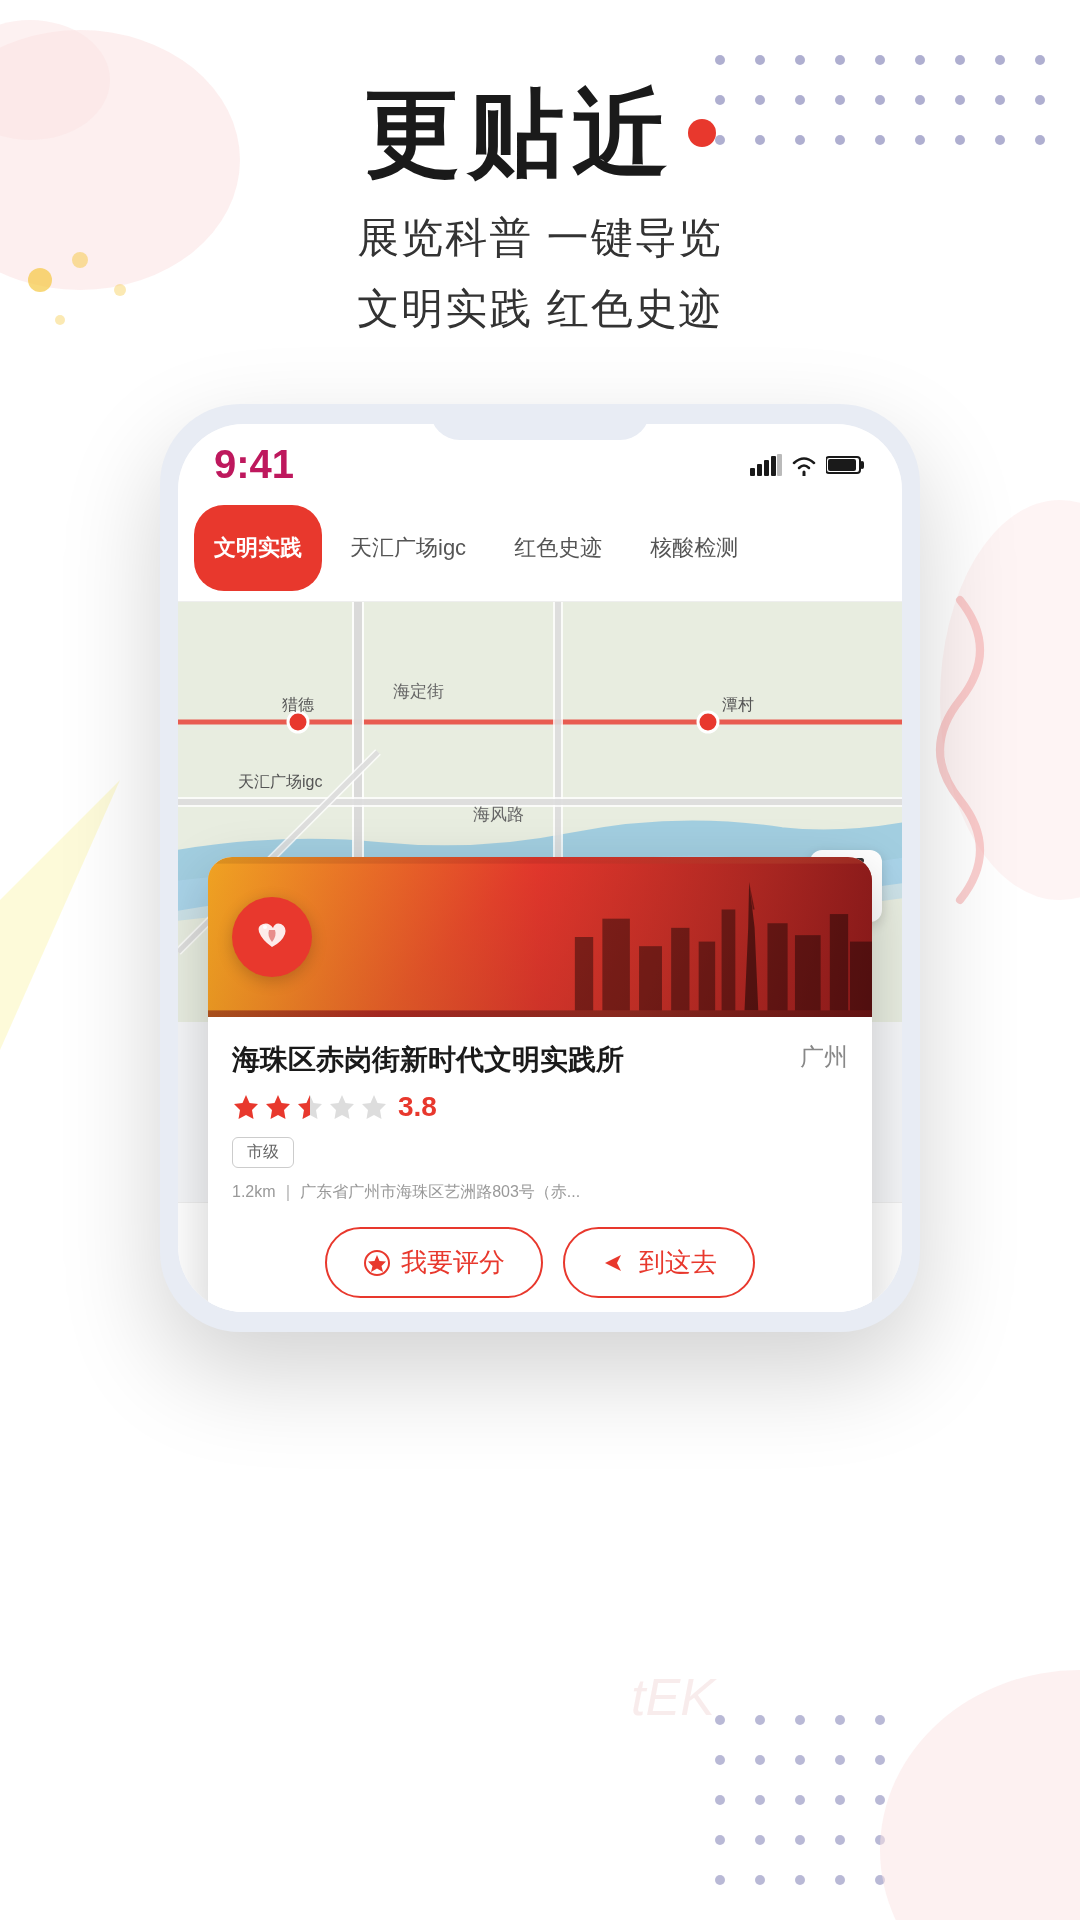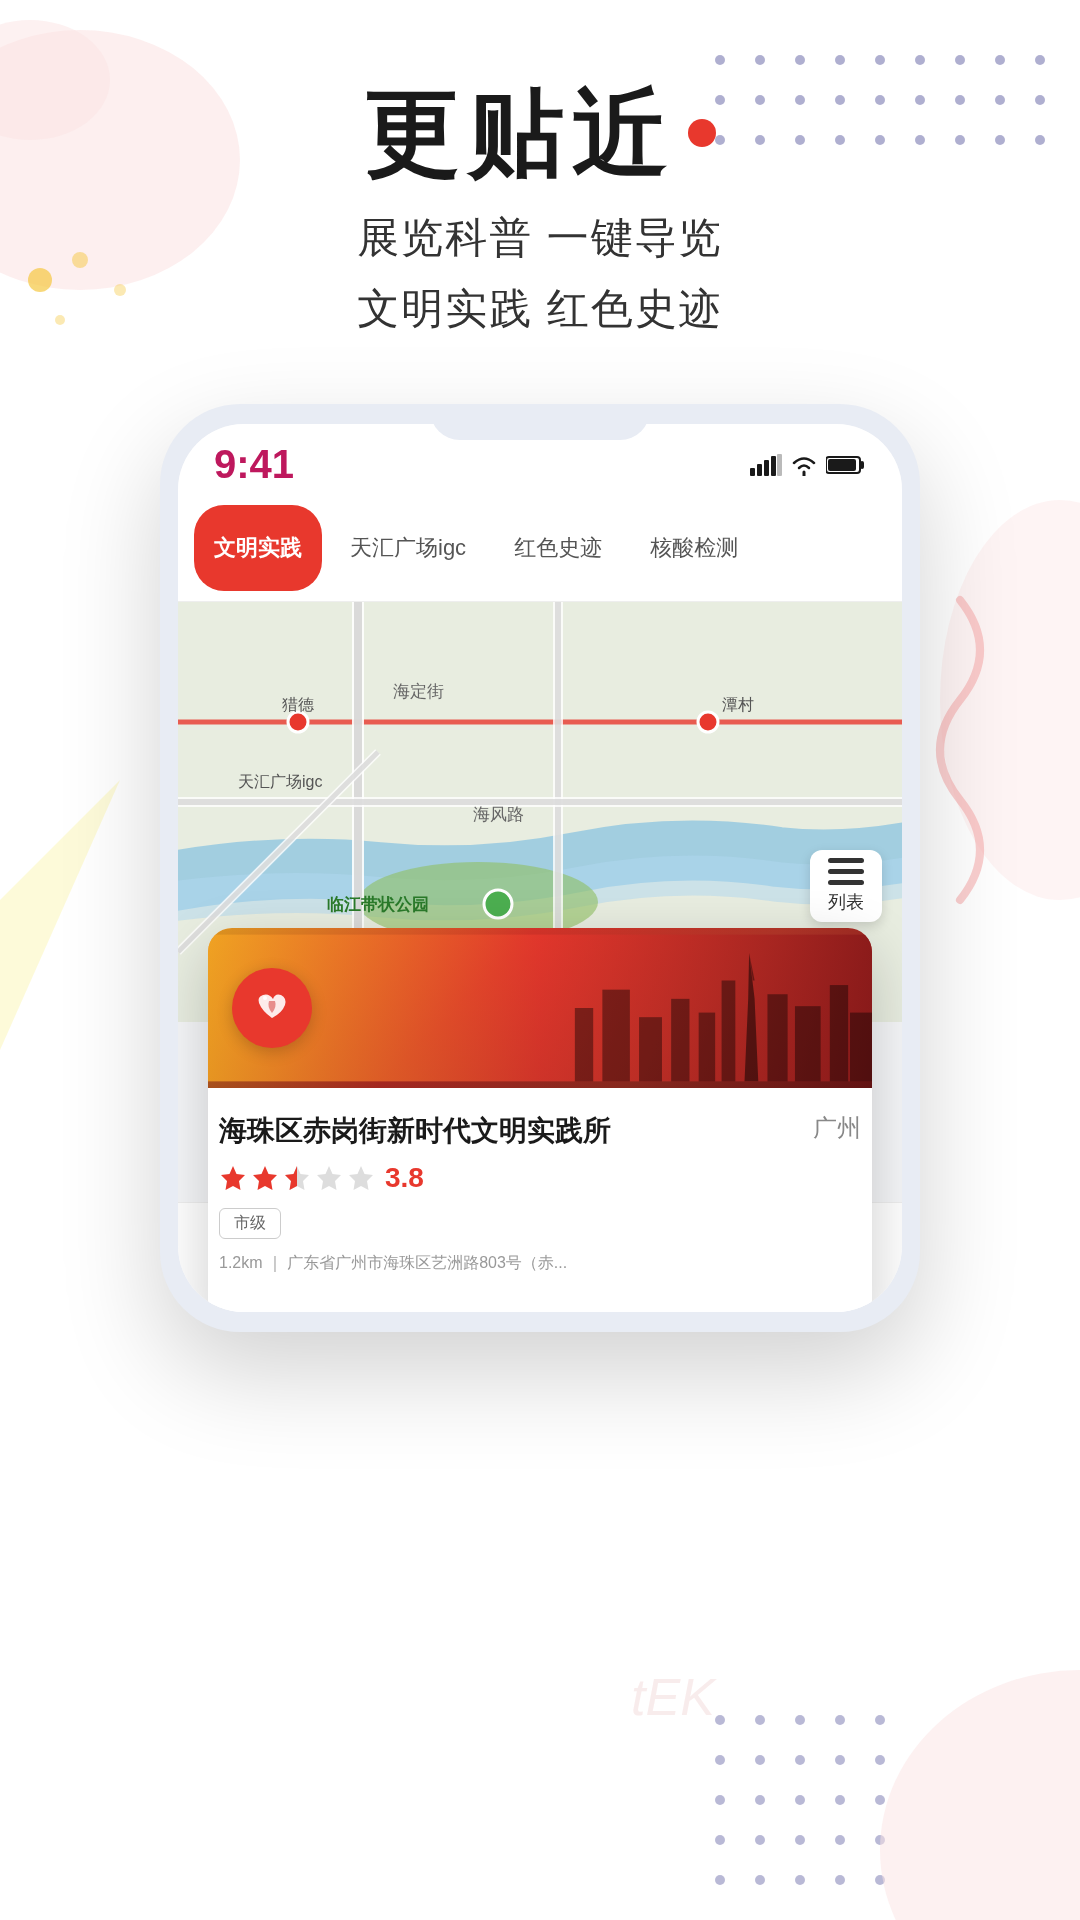--- a/index.html
+++ b/index.html
@@ -226,21 +226,21 @@
       height: 80px;
       background: #e8382d;
       border-radius: 50%;
       display: flex;
       align-items: center;
       justify-content: center;
       box-shadow: 0 4px 16px rgba(0,0,0,0.2);
     }
 
     .card-body {
-      padding: 24px 11px;
+      padding: 24px 24px;
     }
 
     .card-title-row {
       display: flex;
       justify-content: space-between;
       align-items: flex-start;
       margin-bottom: 12px;
     }
 
     .card-title {
@@ -632,20 +632,33 @@
               <span>市级</span>
             </div>
 
             <div class="card-distance">
               <span>1.2km</span>
               <span> ｜ </span>
               <span>广东省广州市海珠区艺洲路803号（赤...</span>
             </div>
 
             <div class="card-actions">
+              <button class="card-btn">
+                <svg width="28" height="28" viewBox="0 0 28 28">
+                  <circle cx="14" cy="14" r="12" stroke="#e8382d" stroke-width="2" fill="none"></circle>
+                  <polygon points="14,6 16.5,12 23,12.5 18.5,17 20,23 14,19.5 8,23 9.5,17 5,12.5 11.5,12" fill="#e8382d"></polygon>
+                </svg>
+                <span>我要评分</span>
+              </button>
+              <button class="card-btn">
+                <svg width="28" height="28" viewBox="0 0 28 28">
+                  <polygon points="4,14 20,6 16,14 20,22" fill="#e8382d"></polygon>
+                </svg>
+                <span>到这去</span>
+              </button>
             </div>
           </div>
         </div>
 
         <div class="phone-bottom-nav">
 
           <div class="nav-center">
             <svg width="60" height="60" viewBox="0 0 60 60">
               <path d="M30 48 Q18 38 15 26 Q12 16 20 13 Q27 11 30 18 Q33 11 40 13 Q48 17 45 28 Q42 40 30 48Z" fill="white" opacity="0.95"></path>
               <path d="M27 20 Q24 28 30 38 Q36 28 33 20 Z" fill="rgba(200,0,0,0.35)"></path>

